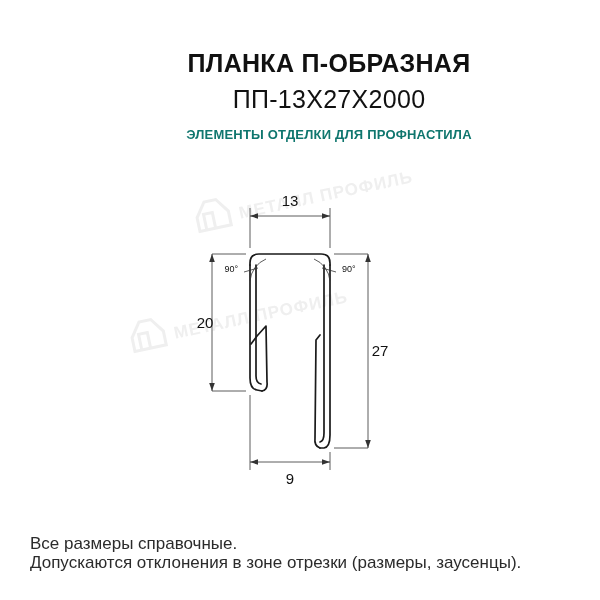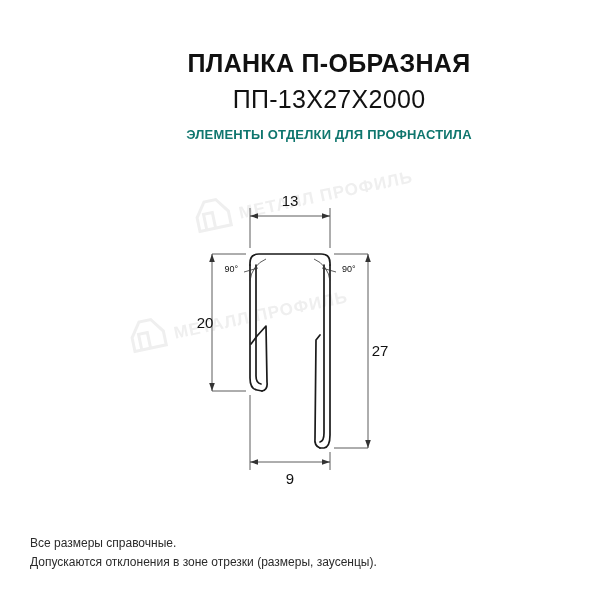--- a/index.html
+++ b/index.html
@@ -56,21 +56,21 @@
     left: 0;
     top: 150px;
     width: 600px;
     height: 340px;
   }
   .footnotes {
     position: absolute;
     left: 30px;
     bottom: 28px;
     width: 540px;
-    font-size: 12px;
+    font-size: 17px;
     color: #2b2b2b;
     line-height: 19px;
   }
   .footnote-line {
     display: block;
   }
   svg {
     display: block;
   }
   .wm-text {

